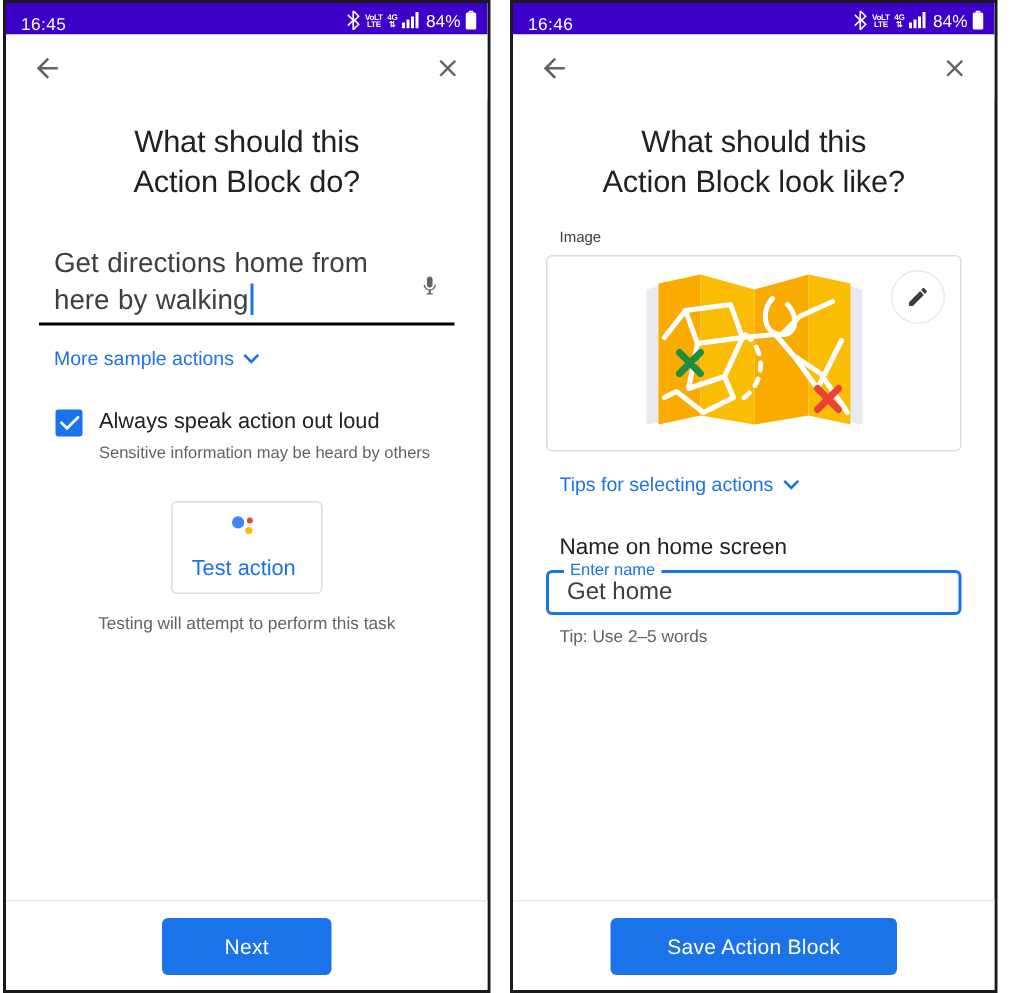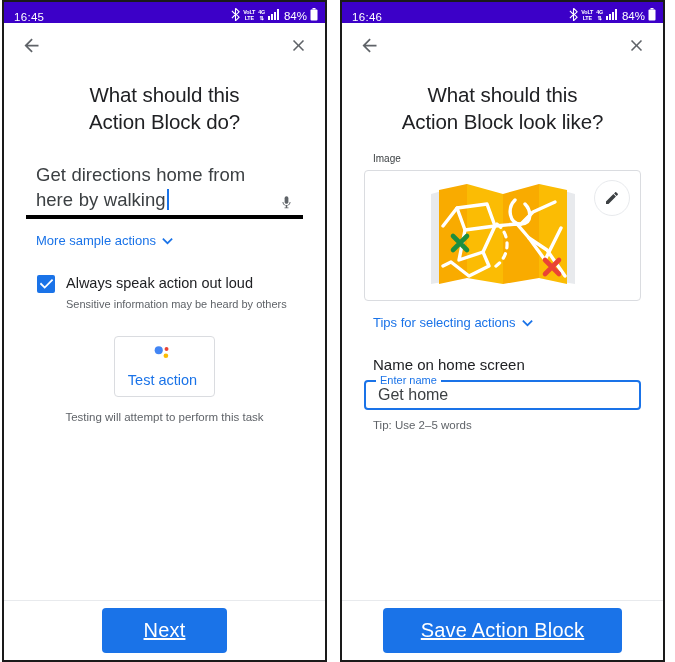--- a/index.html
+++ b/index.html
@@ -89,22 +89,22 @@
     line-height: 1.32;
     margin-top: 14px;
     font-weight: 400;
     letter-spacing: -.1px;
   }
 
   
   .action-field {
     margin-top: 27px;
     display: flex;
-    align-items: flex-end;
-    border-bottom: 4px solid #000000;
+    align-items: flex-start;
+    border-bottom: 2px solid #000000;
     padding-bottom: 2px;
   }
   .action-text {
     flex: 1 1 auto;
     font-size: 18.5px;
     color: #3c4043;
     line-height: 1.37;
     padding-left: 10px;
     position: relative;
     word-spacing: .5px;
@@ -267,25 +267,24 @@
     display: flex;
     align-items: center;
     justify-content: center;
     background: #ffffff;
   }
   .primary-btn {
     background: #1a73e8;
     color: #ffffff;
     border: none;
     border-radius: 4px;
-    font-size: 20px;
+    font-size: 14px;
     font-family: "Liberation Sans", sans-serif;
     cursor: pointer;
     letter-spacing: .2px;
-    text-decoration: underline;
   }
   .primary-btn.next { padding: 11px 42px; }
   .primary-btn.save { padding: 11px 38px; }
 </style>
 </head>
 <body>
 
 <div class="stage">
 
   <div class="phone left">

